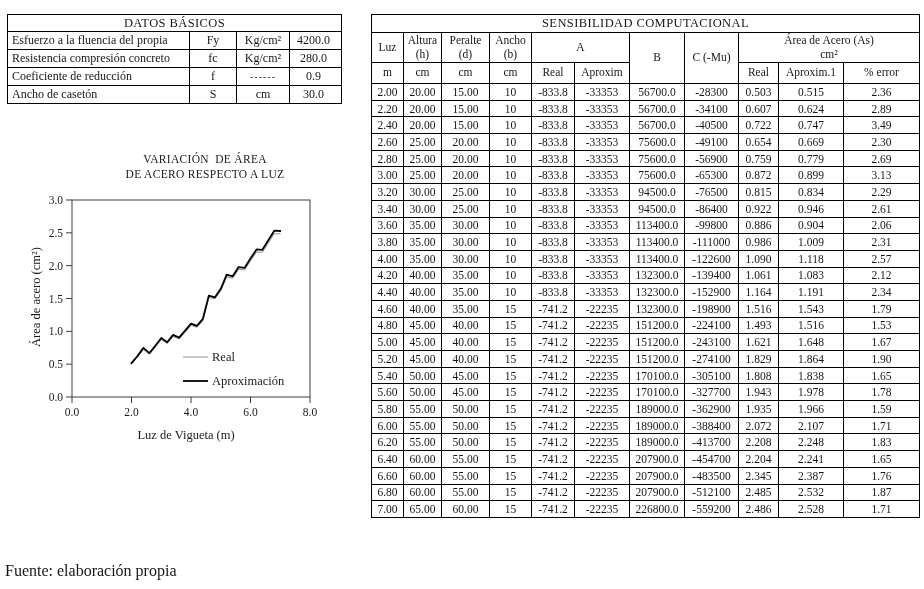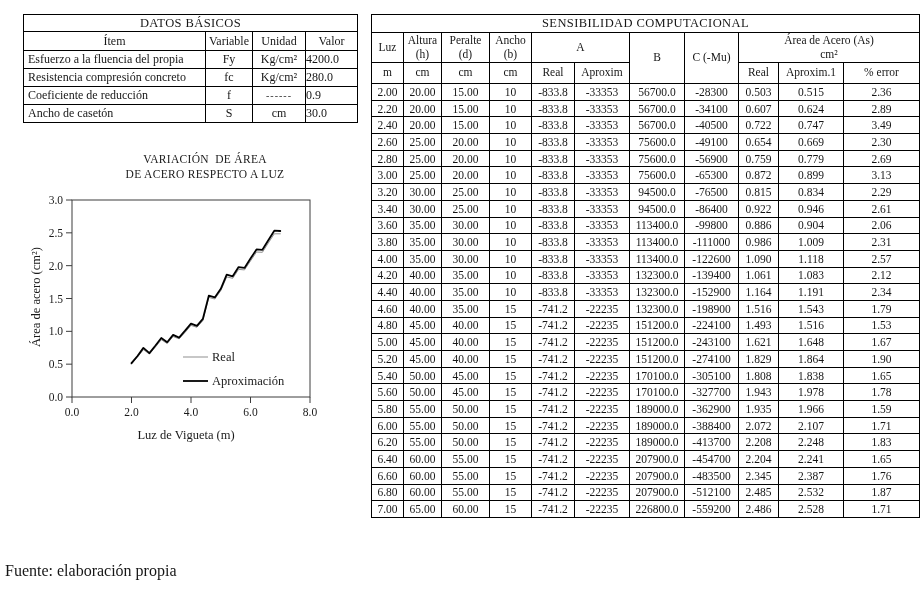--- a/index.html
+++ b/index.html
@@ -5,27 +5,27 @@
   html,body{margin:0;padding:0;}
   body{
     width:924px;height:589px;background:#ffffff;position:relative;
     font-family:"Liberation Serif","DejaVu Serif",serif;color:#161616;
     overflow:hidden;
   }
   table{border-collapse:collapse;table-layout:fixed;position:absolute;background:#fff;}
   th,td{border:1px solid #000;font-weight:normal;padding:0;overflow:hidden;white-space:nowrap;}
 
   
-  .datos{left:23px;top:14px;width:334px;font-size:12px;}
+  .datos{left:7px;top:14px;width:334px;font-size:12px;}
   .datos .title-cell{height:16px;text-align:center;font-size:12.5px;letter-spacing:.4px;}
   .datos thead .hdr th{height:18px;text-align:center;}
   .datos tbody td{height:17px;}
   .datos td.c0{text-align:left;padding-left:4px;}
   .datos td.c1,.datos td.c2{text-align:center;}
-  .datos td.c3{text-align:left;padding-right:4px;}
+  .datos td.c3{text-align:center;padding-right:4px;}
   .datos .dash{font-style:italic;font-size:10px;letter-spacing:1px;color:#333;}
 
   
   .sens{left:371px;top:14px;width:548px;font-size:11.5px;}
   .sens .title-cell{height:17px;text-align:center;font-size:12.5px;letter-spacing:.4px;}
   .sens thead th{text-align:center;line-height:1.15;}
   .sens .h1 th{height:29px;}
   .sens .h2 th{height:20px;}
   .sens tbody td{height:15.7px;text-align:center;}
 
@@ -44,26 +44,20 @@
 <table class="datos">
   <colgroup>
       <col style="width:182px">
       <col style="width:47px">
       <col style="width:53px">
       <col style="width:52px">
     </colgroup>
   <thead>
     <tr>
       <th colspan="4" class="title-cell">DATOS BÁSICOS</th>
-    </tr>
-    <tr class="hdr">
-      <th>Ítem</th>
-      <th>Variable</th>
-      <th>Unidad</th>
-      <th>Valor</th>
     </tr>
   </thead>
   <tbody>
       <tr>
         <td class="c0">Esfuerzo a la fluencia del propia</td>
         <td class="c1">Fy</td>
         <td class="c2">Kg/cm²</td>
         <td class="c3">4200.0</td>
       </tr>
       <tr>

